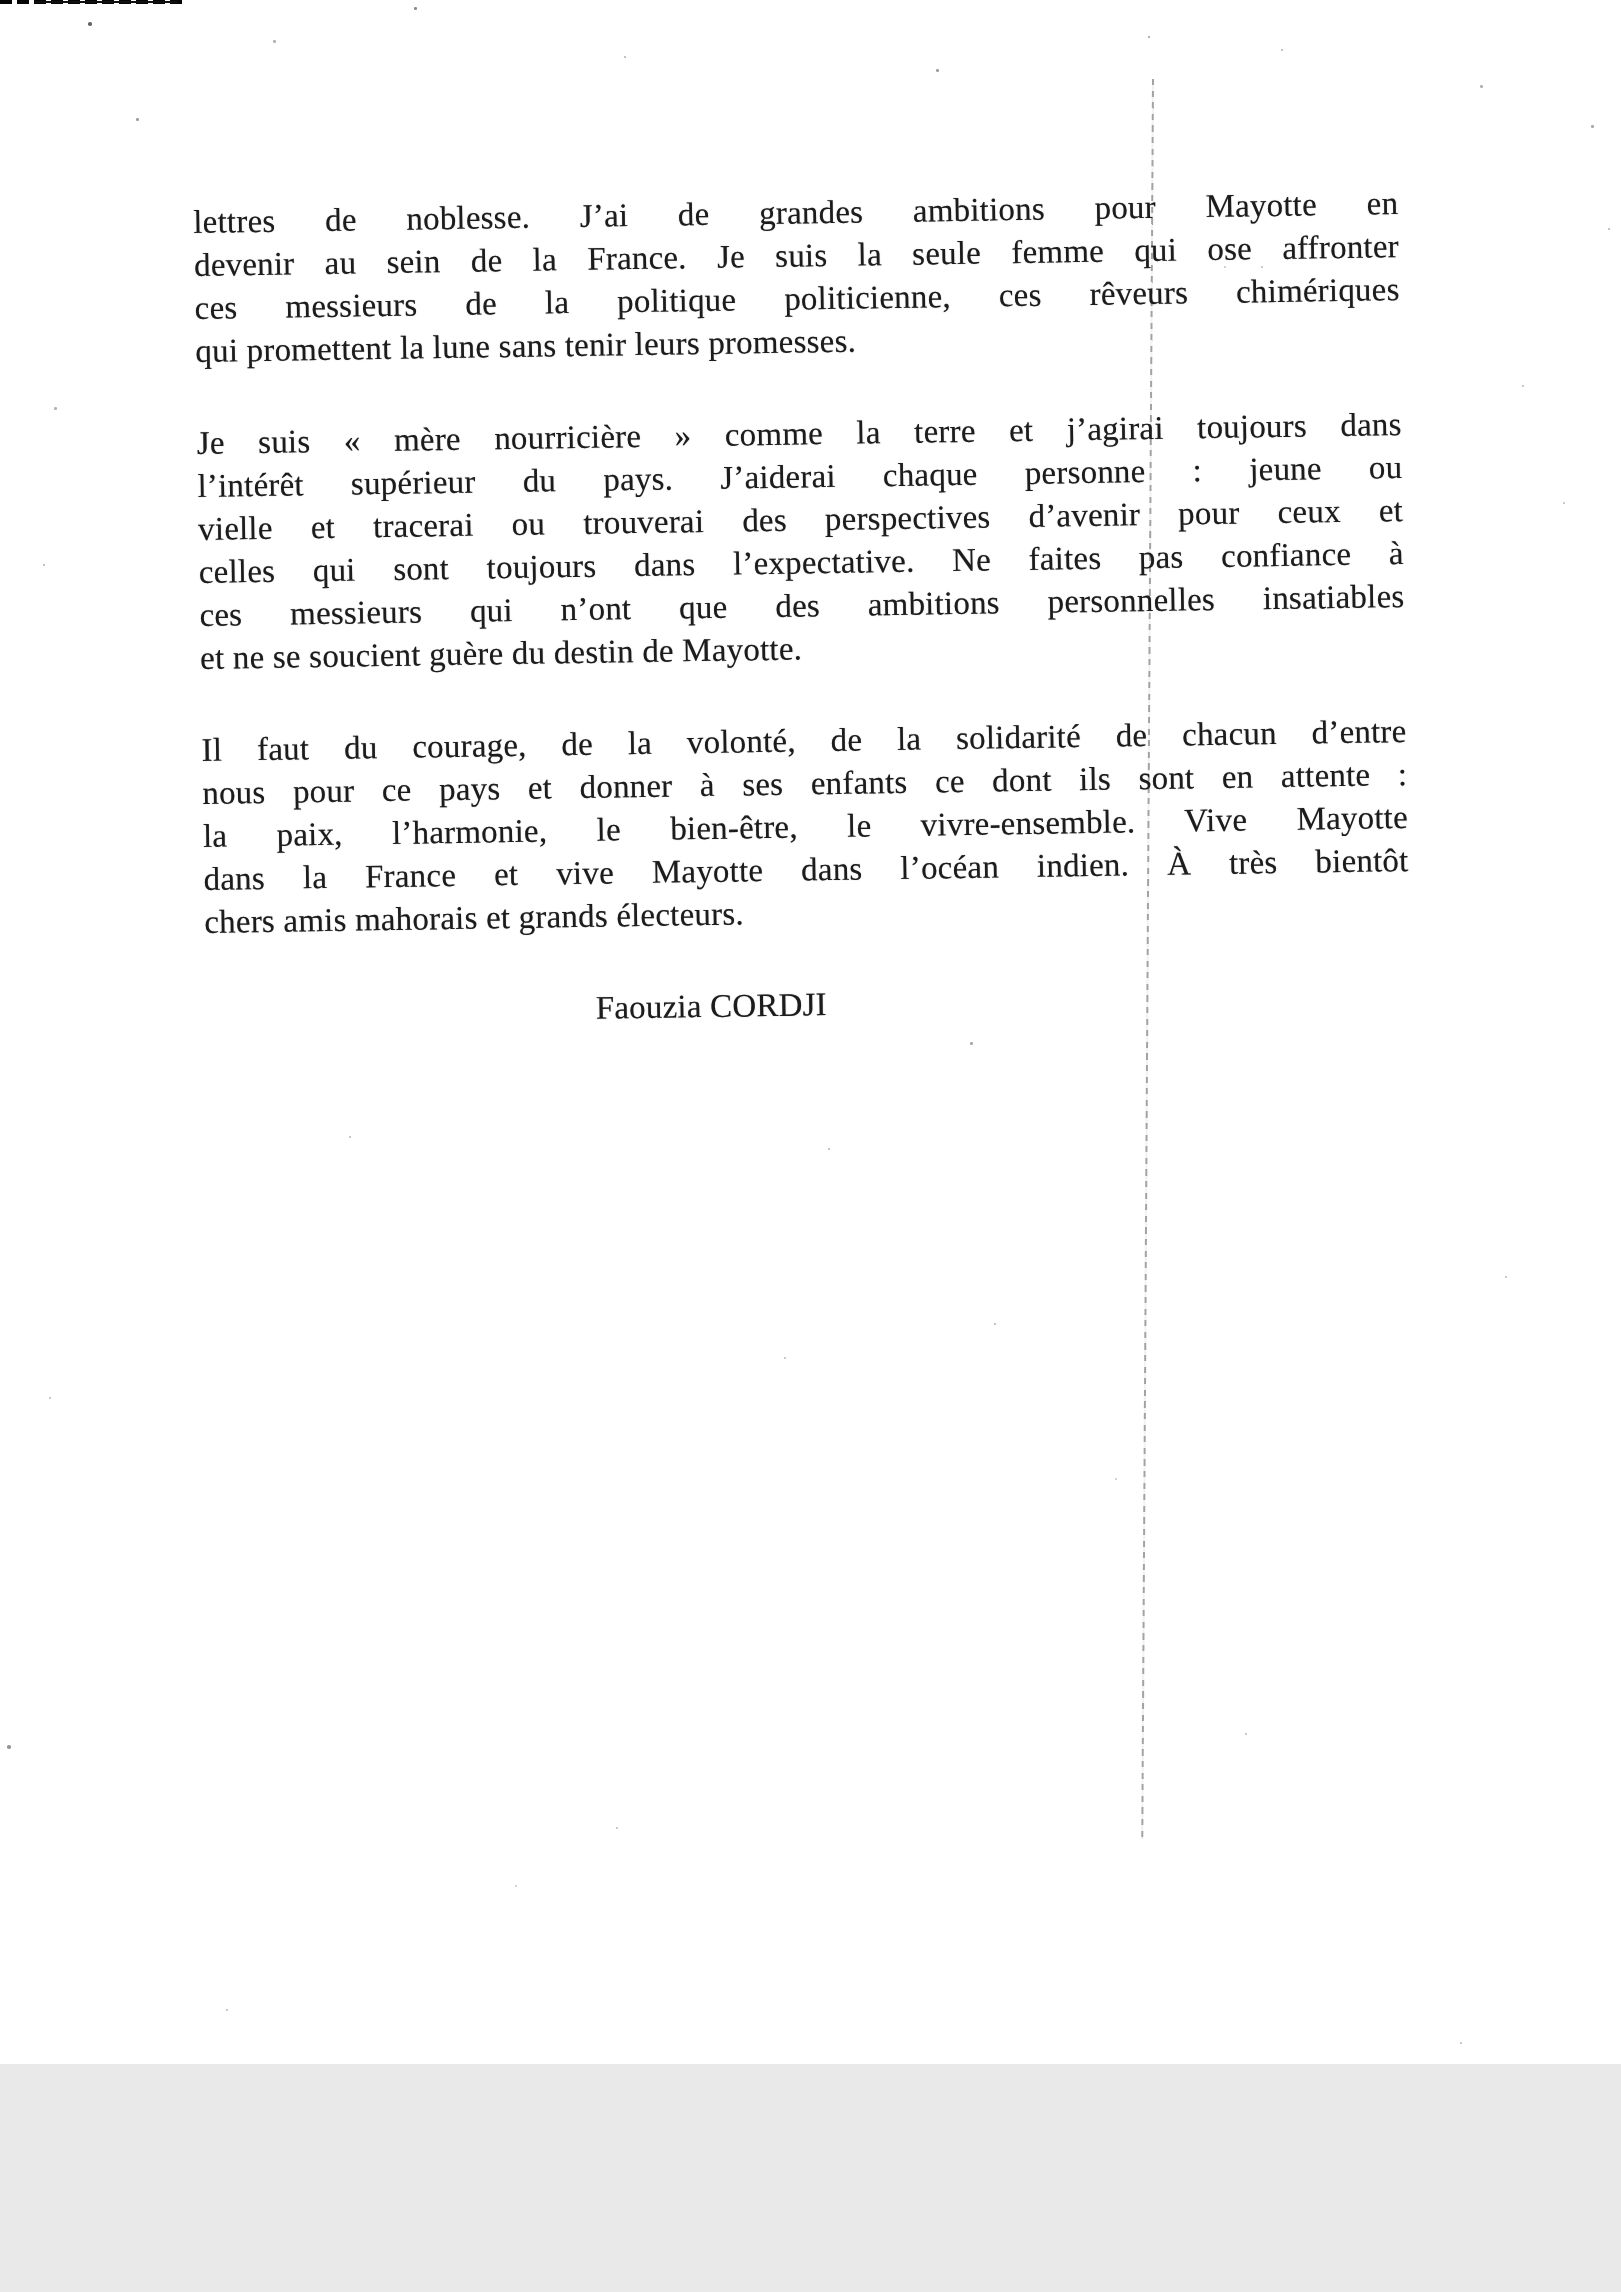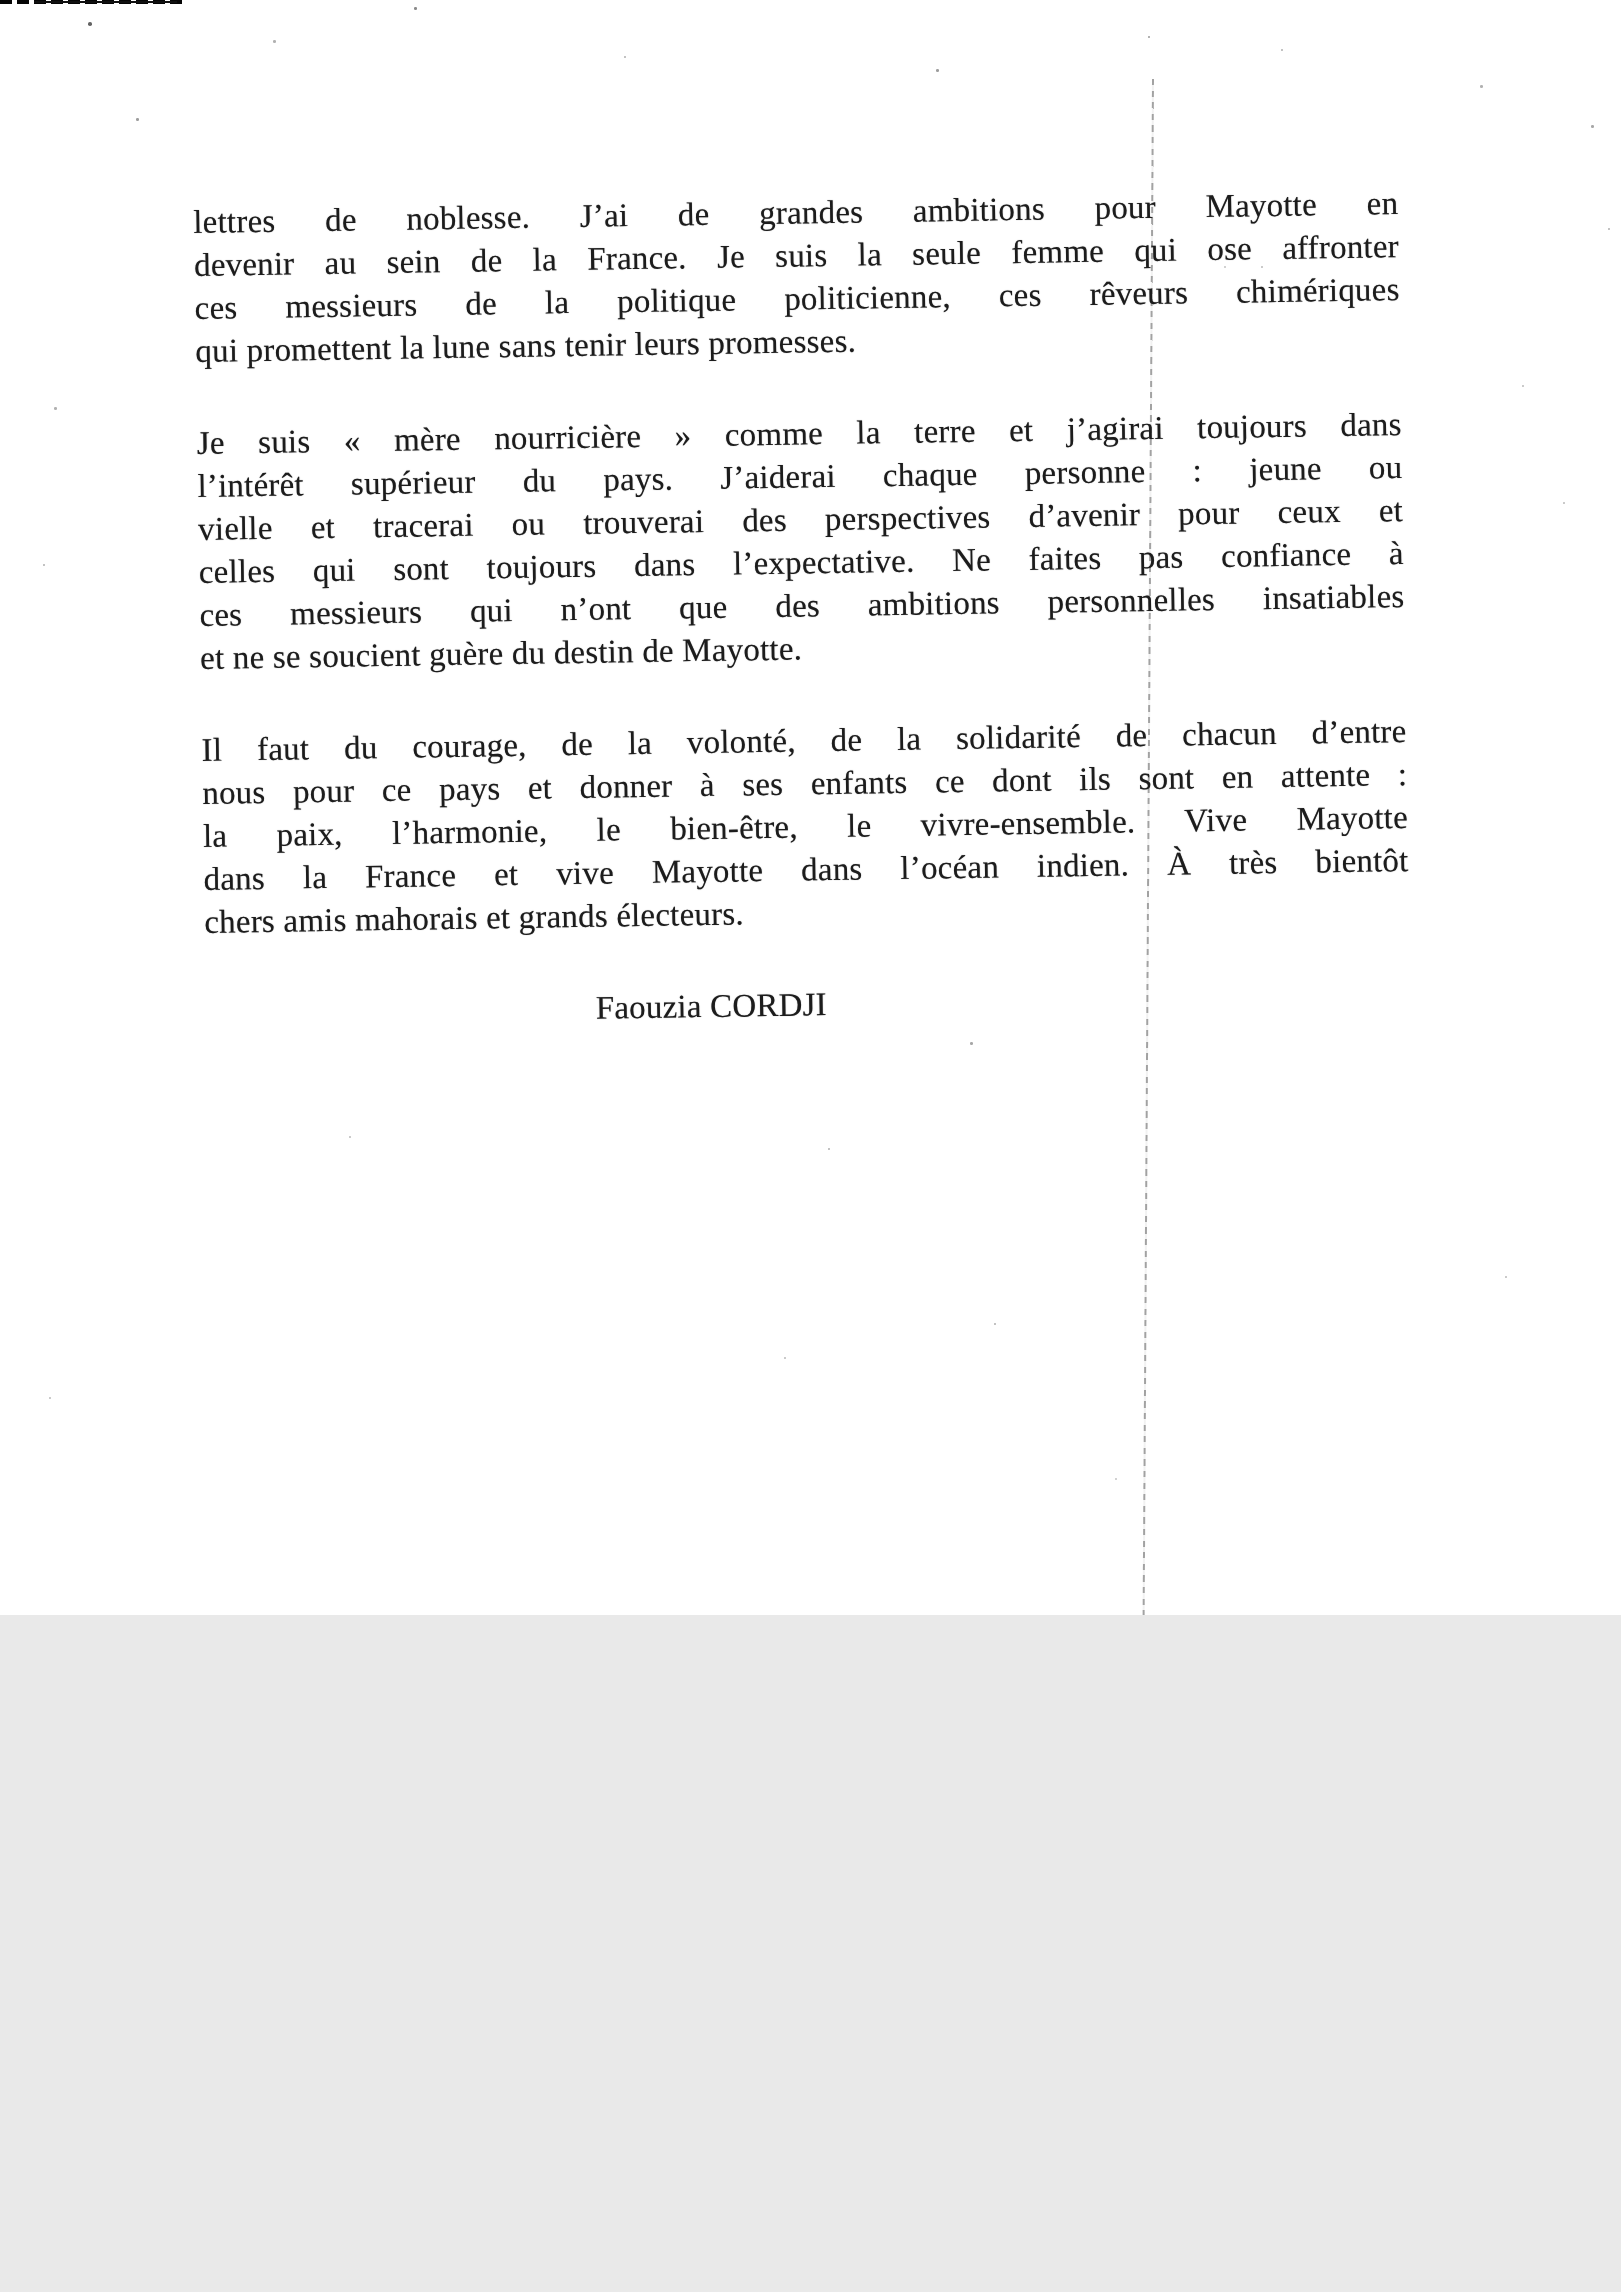--- a/index.html
+++ b/index.html
@@ -3,21 +3,21 @@
 <meta charset="utf-8">
 <style>
   html, body { margin: 0; padding: 0; }
   body {
     width: 1622px; height: 2293px;
     background: #e9e9e9;
     font-family: "Liberation Serif", serif;
   }
   .page {
     position: relative;
-    width: 1622px; height: 1615px;
+    width: 1622px; height: 2064px;
     background: var(--paper, #ffffff);
     overflow: hidden;
     text-decoration: underline;
   }
   
   .content {
     position: absolute;
     left: 193px; top: 201px;
     width: 1205px;
     transform: rotate(-0.9deg);

